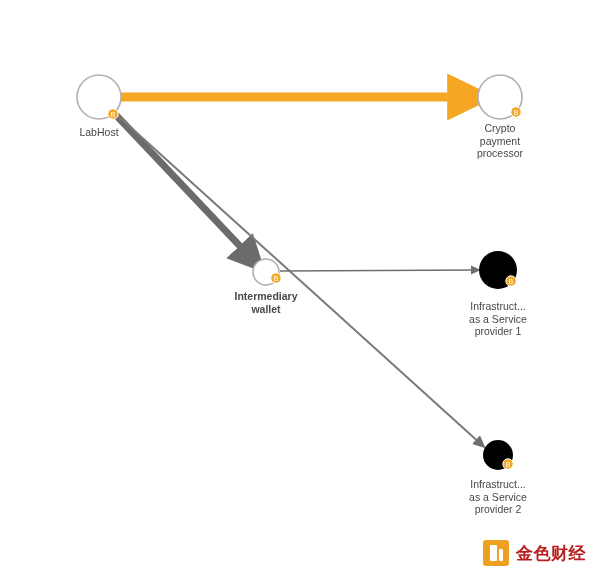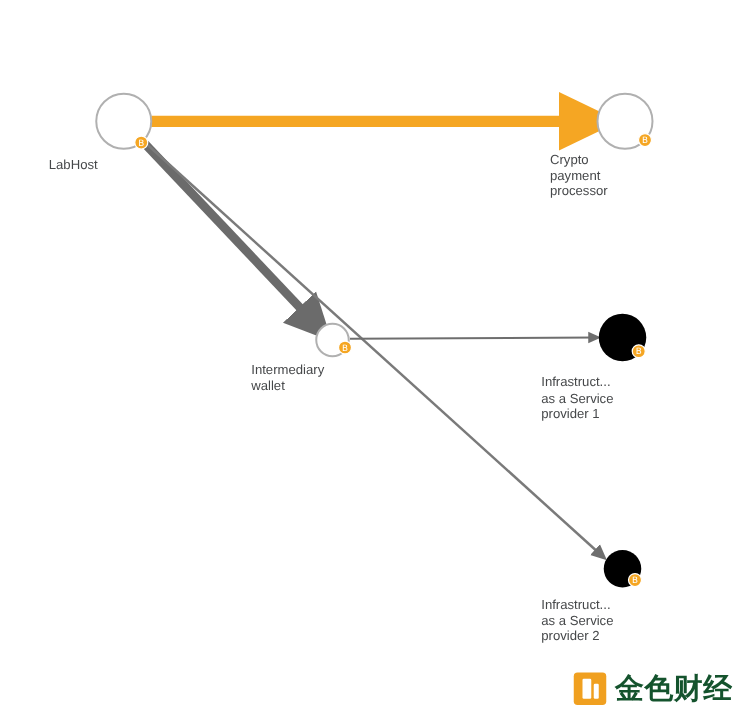--- a/index.html
+++ b/index.html
@@ -17,21 +17,21 @@
   }
   #graph-canvas {
     position: absolute;
     left: 0;
     top: 0;
     width: 600px;
     height: 578px;
   }
   .node-label {
     position: absolute;
-    text-align: left;
+    text-align: center;
     font-size: 10.5px;
     line-height: 12.5px;
     color: #46484a;
     font-family: "Liberation Sans", sans-serif;
     white-space: pre-line;
     pointer-events: none;
   }
   .watermark {
     position: absolute;
     right: 14px;
@@ -61,23 +61,23 @@
     content: "";
     position: absolute;
     left: 16px;
     top: 9px;
     width: 4px;
     height: 12px;
     background: #ffffff;
     border-radius: 1px;
   }
   .wm-text {
-    font-size: 23px;
+    font-size: 17px;
     font-weight: bold;
-    color: #14532d;
+    color: #b91c1c;
     letter-spacing: 0.5px;
     font-family: "DejaVu Sans", sans-serif;
     text-align: center;
   }
 </style>
 </head>
 <body>
 
 <svg id="graph-canvas" viewBox="0 0 600 578">
   <defs>
@@ -124,21 +124,21 @@
         <text x="508" y="466.6" text-anchor="middle" font-size="7" font-family="&quot;DejaVu Sans&quot;, sans-serif" fill="#ffffff">B</text>
       </g>
     </g>
 </svg>
 
 <div id="labels-layer">
     <div class="node-label" style="width: 120px; left: 39px; top: 126px;">LabHost</div>
     <div class="node-label" style="width: 120px; left: 440px; top: 122px;">Crypto
 payment
 processor</div>
-    <div class="node-label" style="width: 130px; left: 201px; top: 290px;">Intermediary
+    <div class="node-label" style="width: 130px; left: 201px; top: 290px; font-weight: bold;">Intermediary
 wallet</div>
     <div class="node-label" style="width: 130px; left: 433px; top: 300px;">Infrastruct...
 as a Service
 provider 1</div>
     <div class="node-label" style="width: 130px; left: 433px; top: 478px;">Infrastruct...
 as a Service
 provider 2</div>
   </div>
 
 <div class="watermark">

